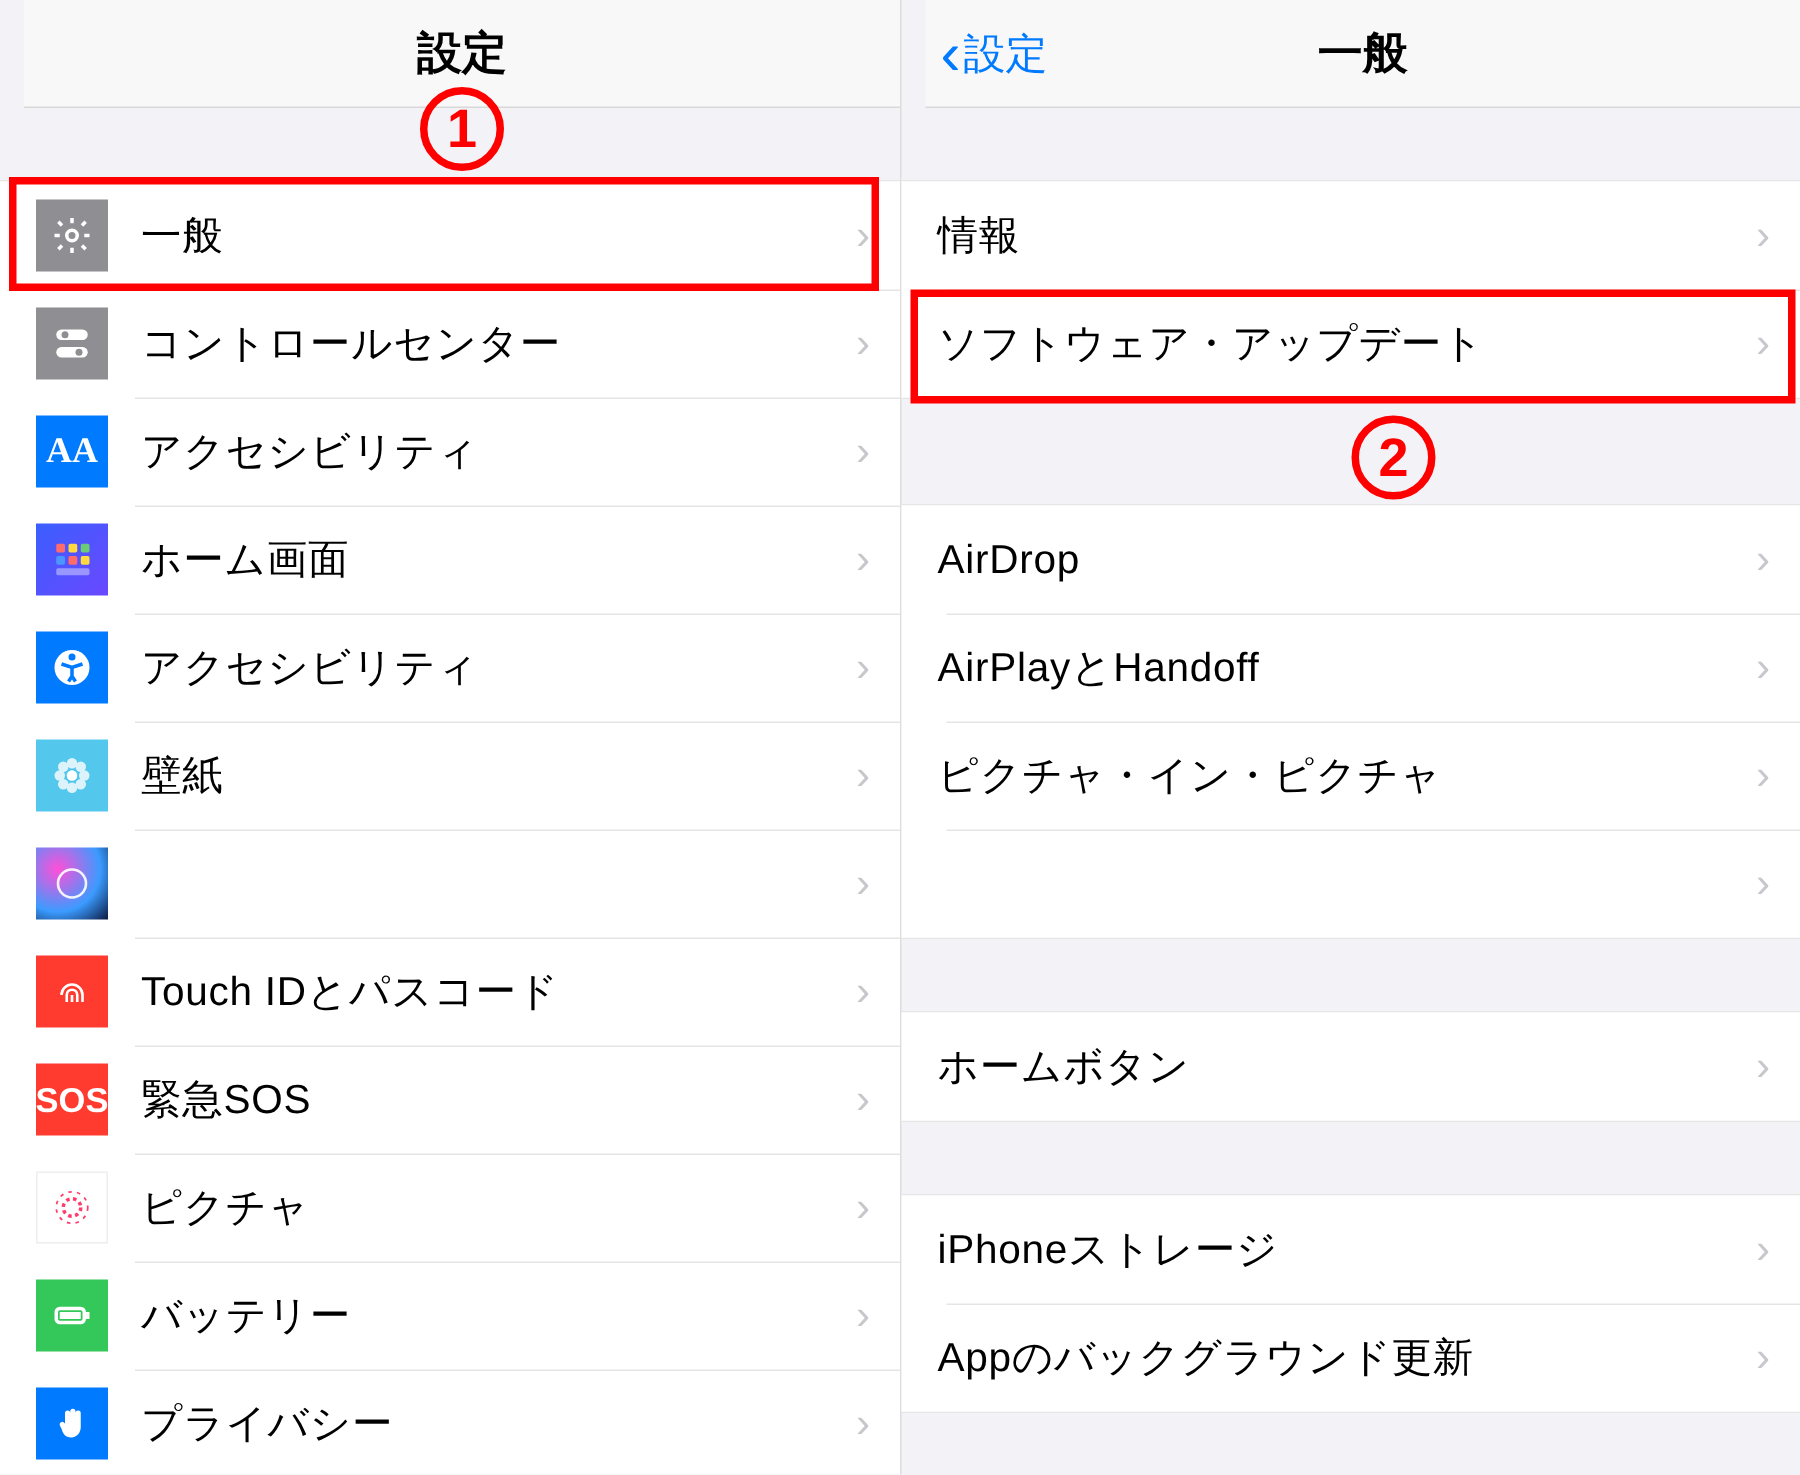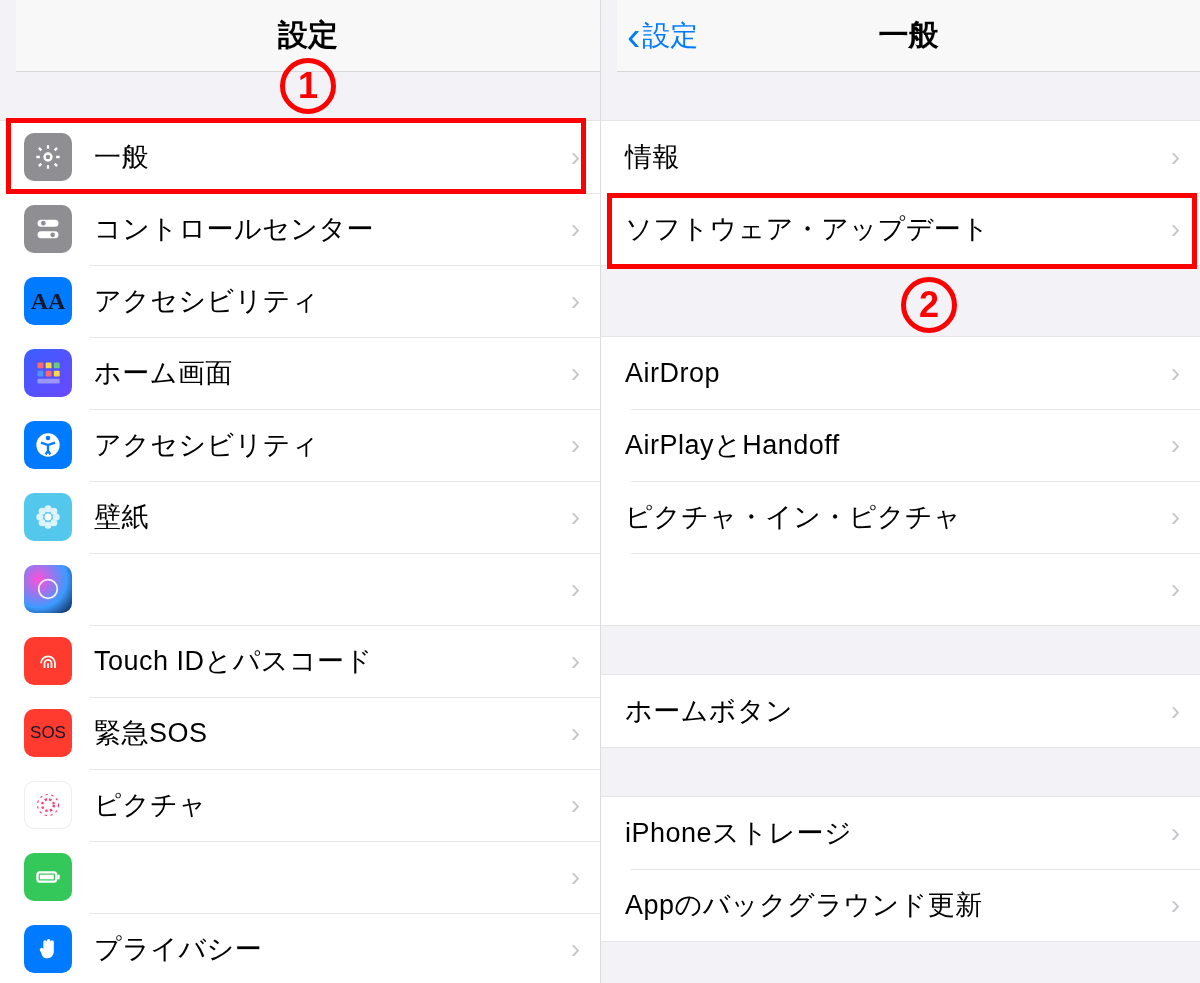--- a/index.html
+++ b/index.html
@@ -53,24 +53,24 @@
     content: "";
     position: absolute;
     top: 0;
     left: 90px;
     right: 0;
     height: 1px;
     background: #e5e5e5;
   }
   .row.noicon + .row.noicon::before { left: 30px; }
   .row .icon {
-    width: 48px; height: 48px; border-radius: 10px;
+    width: 48px; height: 48px; border-radius: 0;
     margin-right: 22px;
     display: flex; align-items: center; justify-content: center;
-    color: #0f172a; font-size: 24px; font-weight: 600; flex-shrink: 0;
+    color: #ffffff; font-size: 24px; font-weight: 600; flex-shrink: 0;
   }
   .row .label { font-size: 27px; color: #000; letter-spacing: 0.5px; flex: 1; }
   .row .chev {
     color: #c7c7cc;
     font-size: 28px;
     margin-left: auto;
   }
 
   
   .ic-general   { background: #8e8e93; }
@@ -220,21 +220,21 @@
             <path d="M6 14a6 6 0 0112 0v4"></path>
             <path d="M9 18v-4a3 3 0 016 0v4"></path>
             <path d="M12 18v-4"></path>
           </svg>
       </div>
       <span class="label">Touch IDとパスコード</span>
       <span class="chev">›</span>
     </div>
 
     <div class="row">
-      <div class="icon ic-sos" style="font-size:17px; font-weight:400;">SOS</div>
+      <div class="icon ic-sos" style="font-size:23px; font-weight:700;">SOS</div>
       <span class="label">緊急SOS</span>
       <span class="chev">›</span>
     </div>
 
     <div class="row">
       <div class="icon ic-exposure">
         <svg class="glyph" viewBox="0 0 24 24">
             <circle cx="12" cy="12" r="5" fill="none" stroke="#ff3b6b" stroke-width="2" stroke-dasharray="2 2"></circle>
             <circle cx="12" cy="12" r="9" fill="none" stroke="#ff3b6b" stroke-width="1" stroke-dasharray="2 3"></circle>
           </svg>
@@ -244,20 +244,21 @@
     </div>
 
     <div class="row">
       <div class="icon ic-battery">
         <svg class="glyph" viewBox="0 0 24 24">
             <rect x="3" y="8" width="16" height="8" rx="2" fill="none" stroke="#fff" stroke-width="2"></rect>
             <rect x="5" y="10" width="12" height="4" fill="#fff"></rect>
             <rect x="20" y="10" width="2" height="4" fill="#fff"></rect>
           </svg>
       </div>
+      <span class="label">バッテリー</span>
       <span class="chev">›</span>
     </div>
 
     <div class="row">
       <div class="icon ic-privacy">
         <svg class="glyph" viewBox="0 0 24 24" fill="#fff">
             <path d="M8 12V6a1.5 1.5 0 013 0v5V5a1.5 1.5 0 013 0v6V6a1.5 1.5 0 013 0v8c0 3-2 6-5.5 6S7 18 6 15l-1-2a1.5 1.5 0 012.5-1.5L8 12z"></path>
           </svg>
       </div>
       <span class="label">プライバシー</span>

